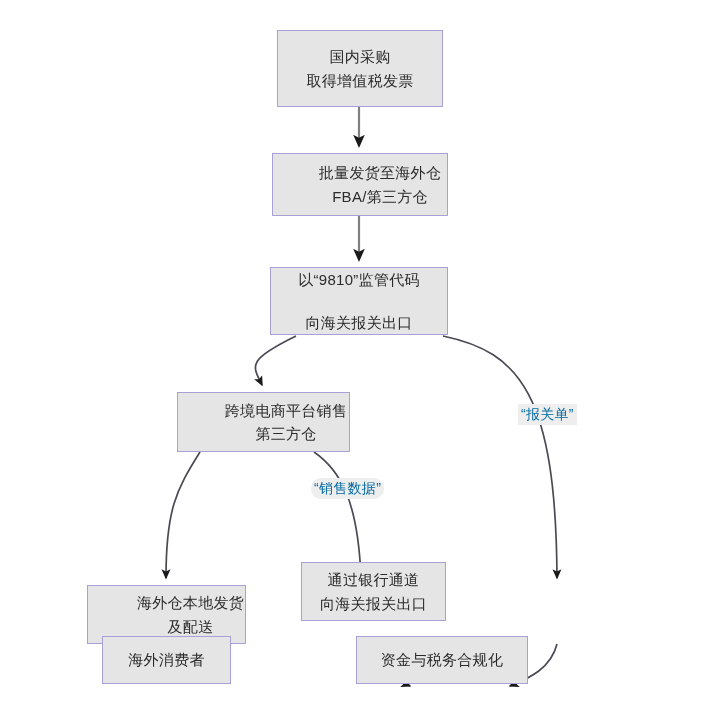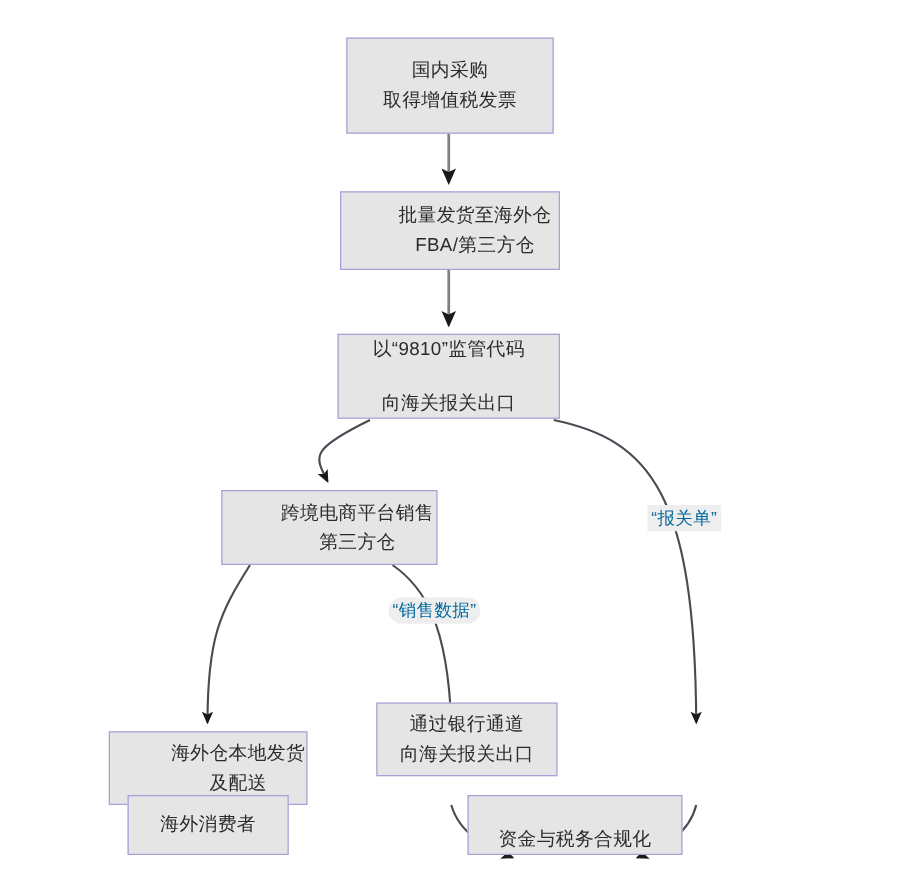--- a/index.html
+++ b/index.html
@@ -133,21 +133,21 @@
   <div class="node" style="left:289px; top:562px; width:145px; height:59px;margin-left:12px;">
     <span class="ln">通过银行通道</span>
     <span class="ln">向海关报关出口</span>
   </div>
 
 
   <div class="node" style="left:102px; top:636px; width:129px; height:48px;">
     <span class="ln">海外消费者</span>
   </div>
 
-  <div class="node" style="left:374px; top:636px; width:172px; height:48px;justify-content:flex-end;">
+  <div class="node" style="left:356px; top:636px; width:172px; height:48px;">
     <span class="ln">资金与税务合规化</span>
   </div>
 
   <div class="edge-label" style="left:311px; top:478px;border-radius:10px;">“销售数据”</div>
 
   <div class="edge-label" style="left:518px; top:404px;">“报关单”</div>
 
 </div>
 
 </body></html>

